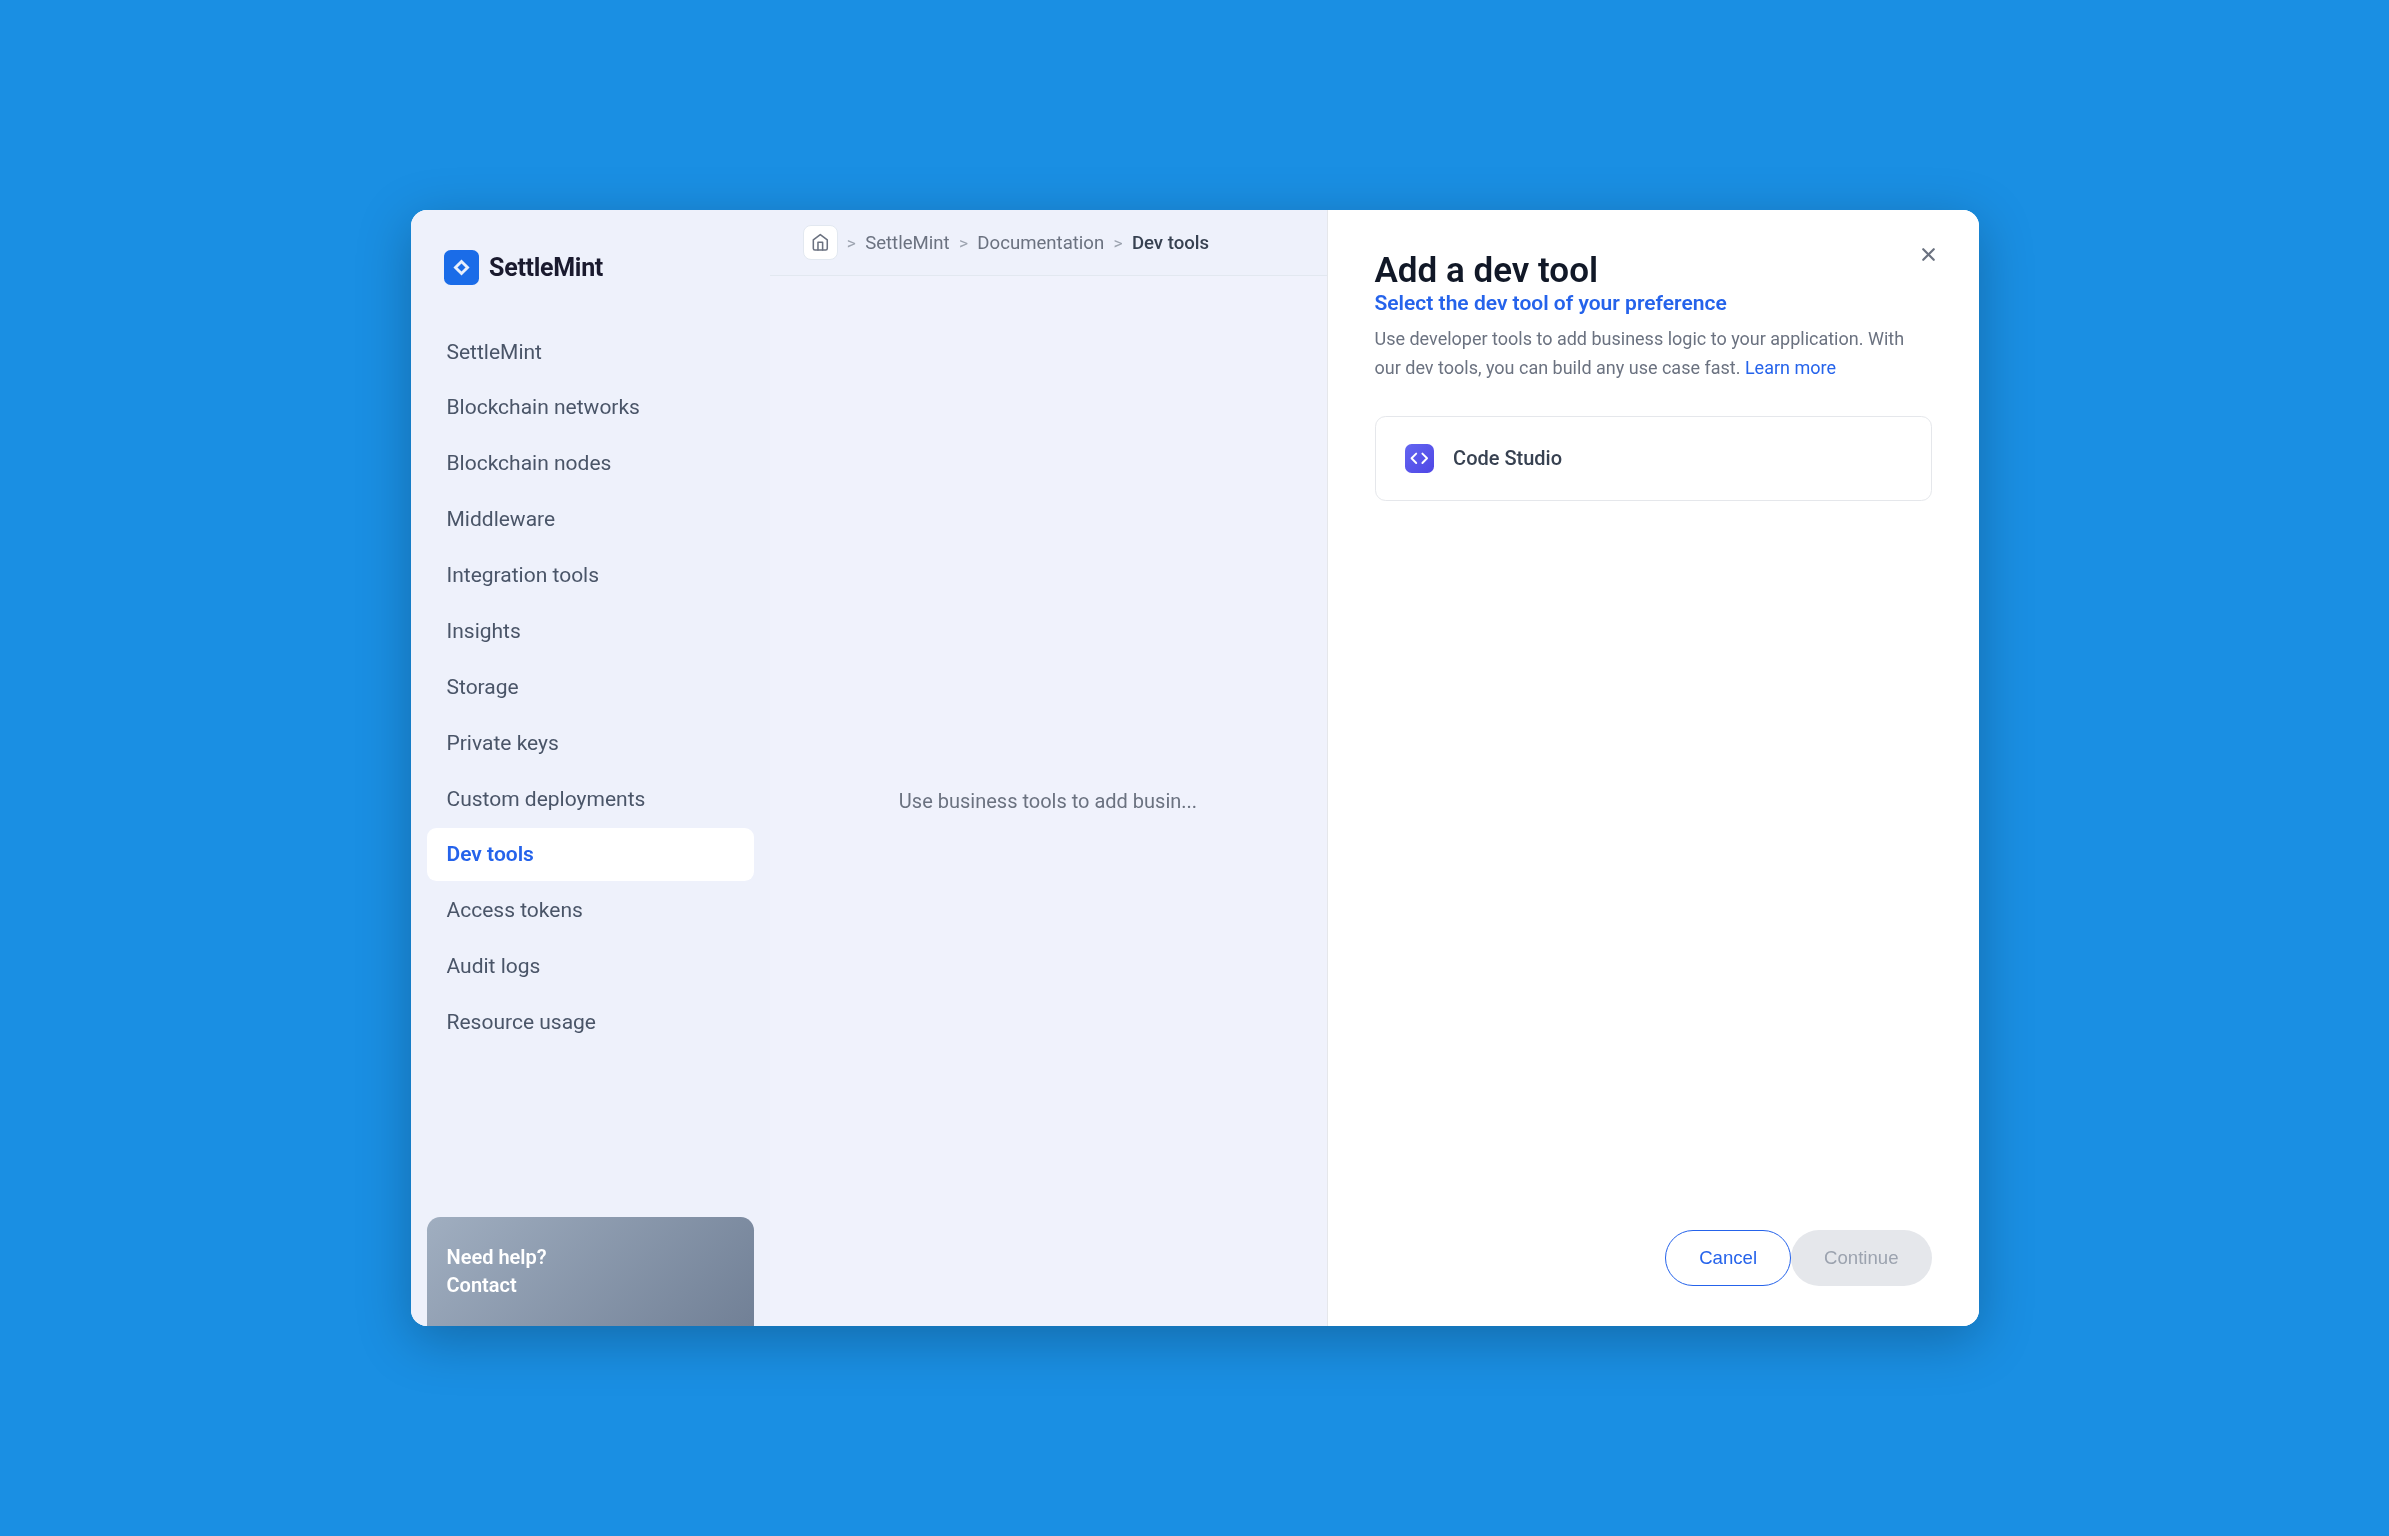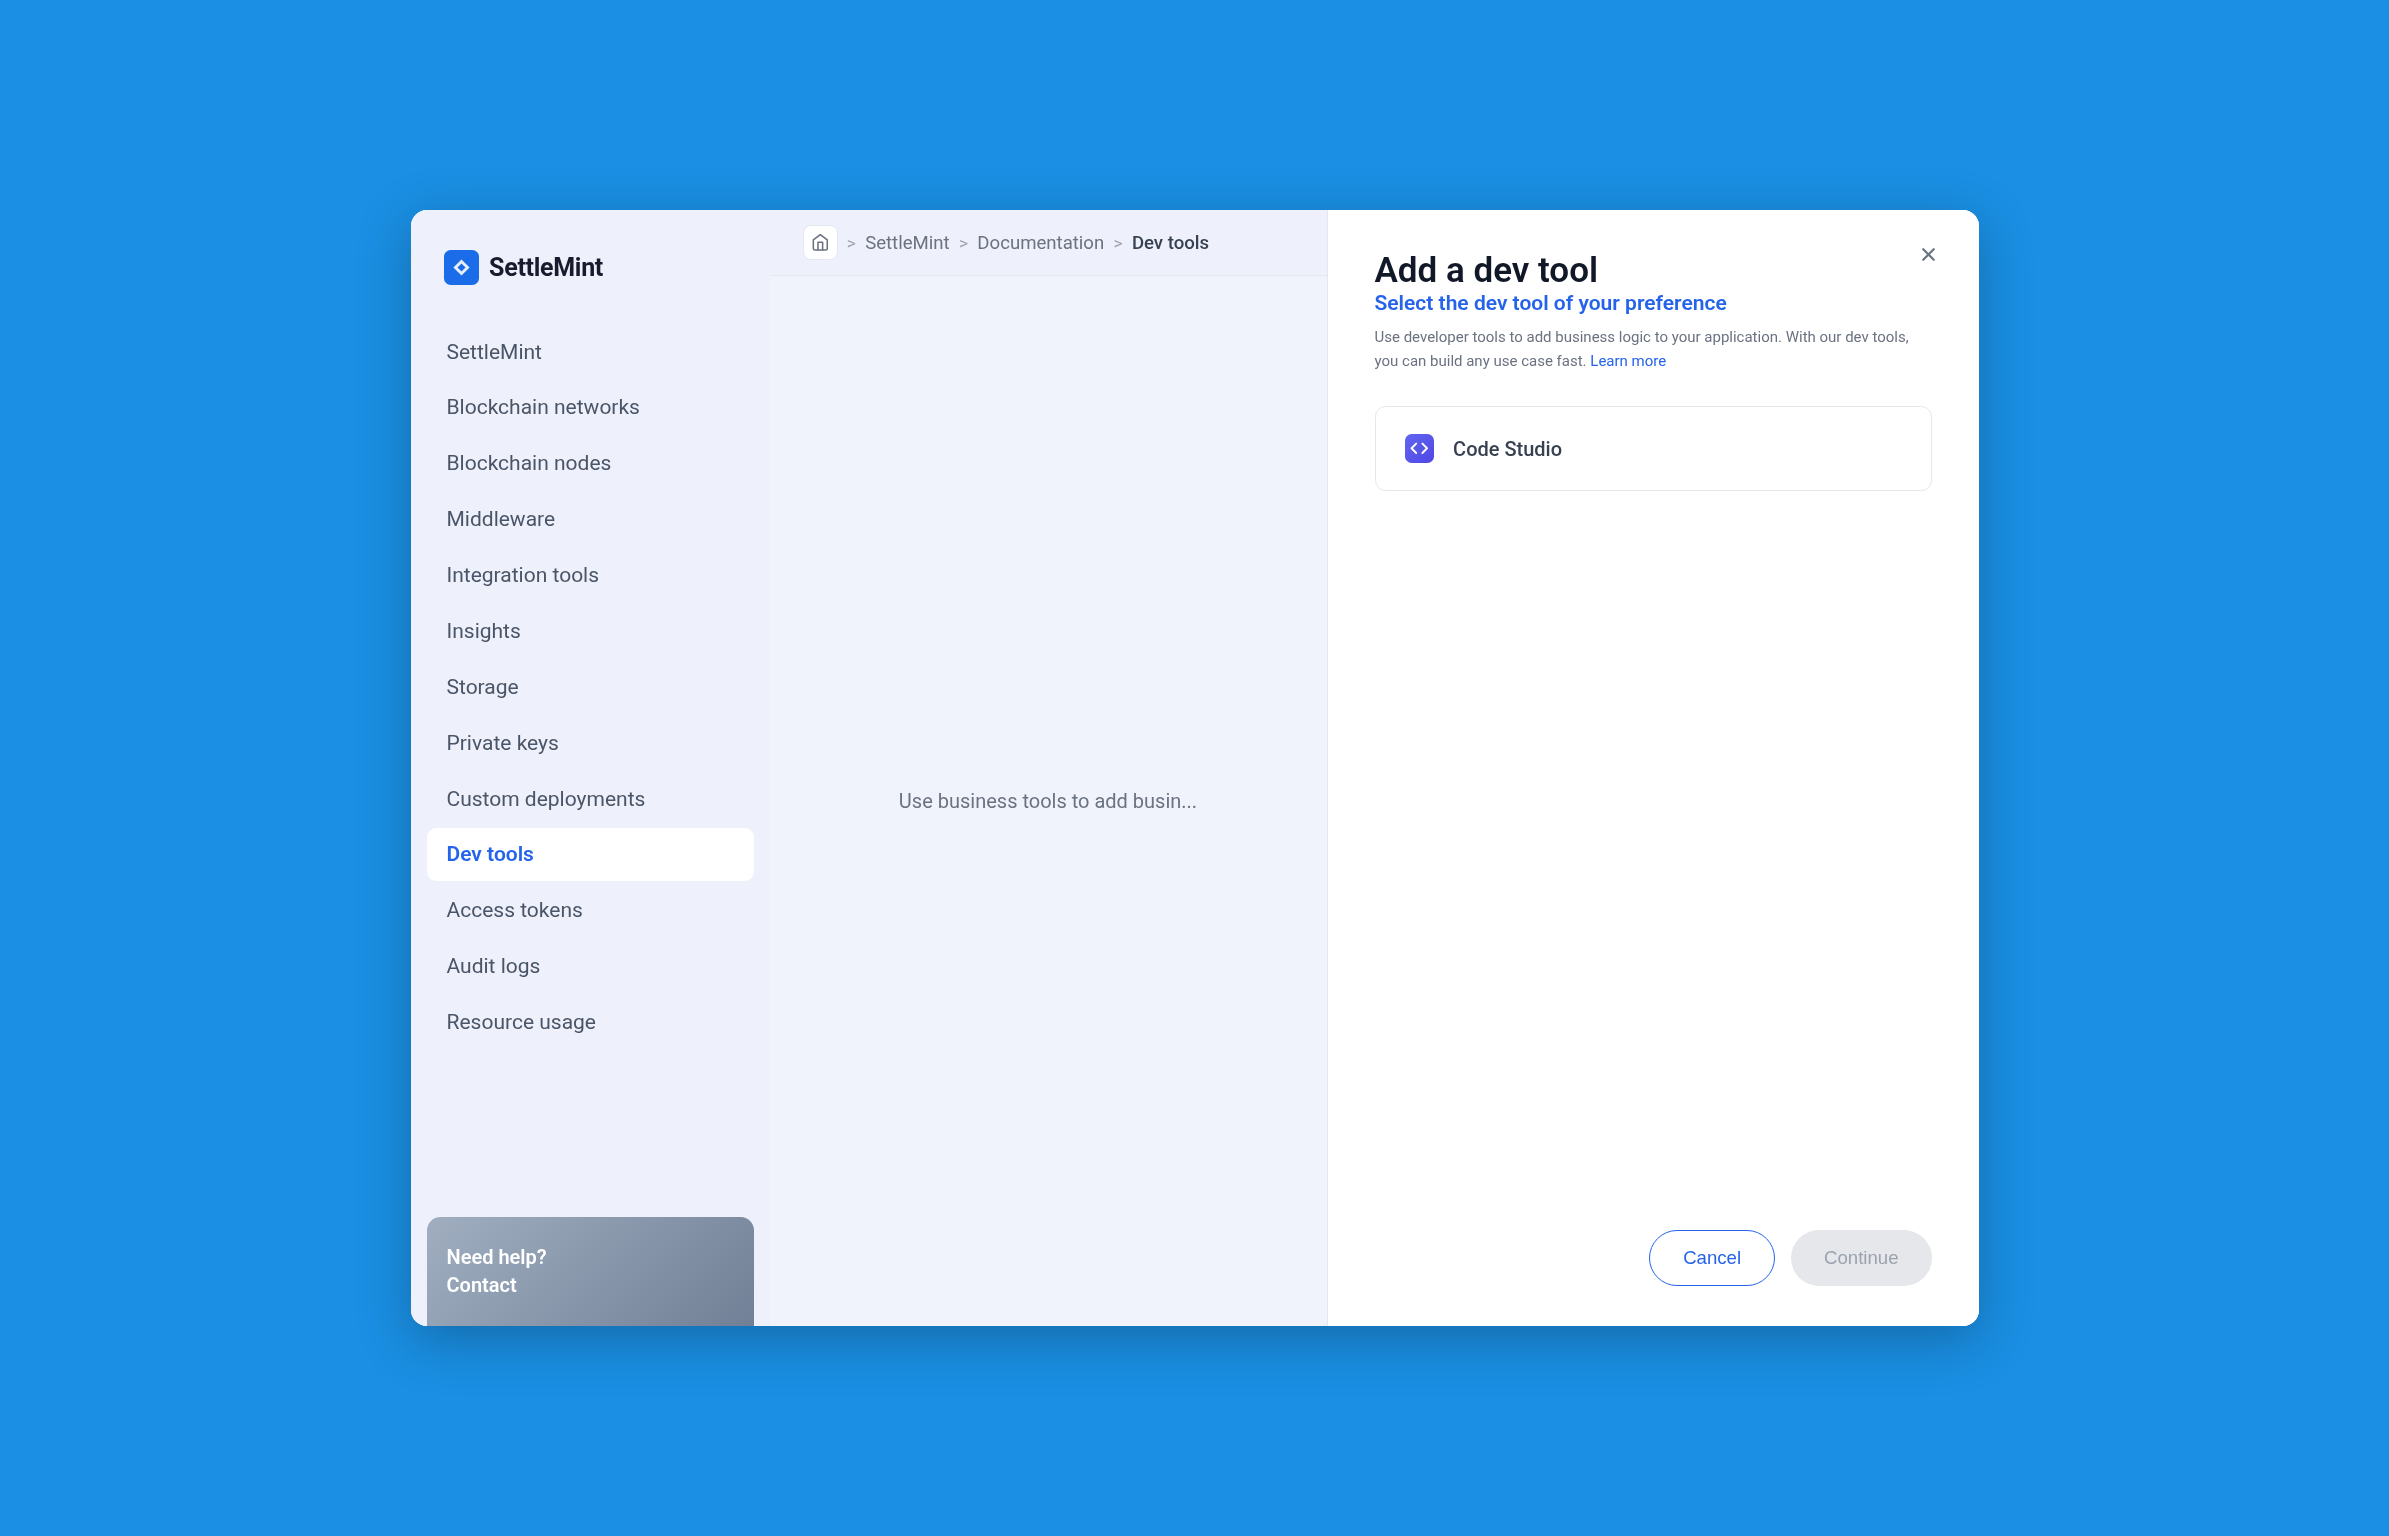--- a/index.html
+++ b/index.html
@@ -191,21 +191,21 @@
     }
 
     .modal-subtitle {
       font-size: 21px;
       font-weight: 600;
       color: #2563eb;
       margin-bottom: 10px;
     }
 
     .modal-description {
-      font-size: 15px;
+      font-size: 18px;
       color: #6b7280;
       line-height: 1.6;
       margin-bottom: 33px;
     }
 
     .modal-description a {
       color: #2563eb;
       text-decoration: none;
     }
 
@@ -246,21 +246,20 @@
 
     .tool-option-label {
       font-size: 20px;
       color: #374151;
       font-weight: 500;
     }
 
     .modal-actions {
       display: flex;
       justify-content: flex-end;
-      gap: 16px;
       margin-top: 26.6px;
     }
 
     .btn-cancel {
       padding: 16px 33px;
       border-radius: 66px;
       border: 1px solid #2563eb;
       background: #fff;
       color: #2563eb;
       font-size: 18.6px;

